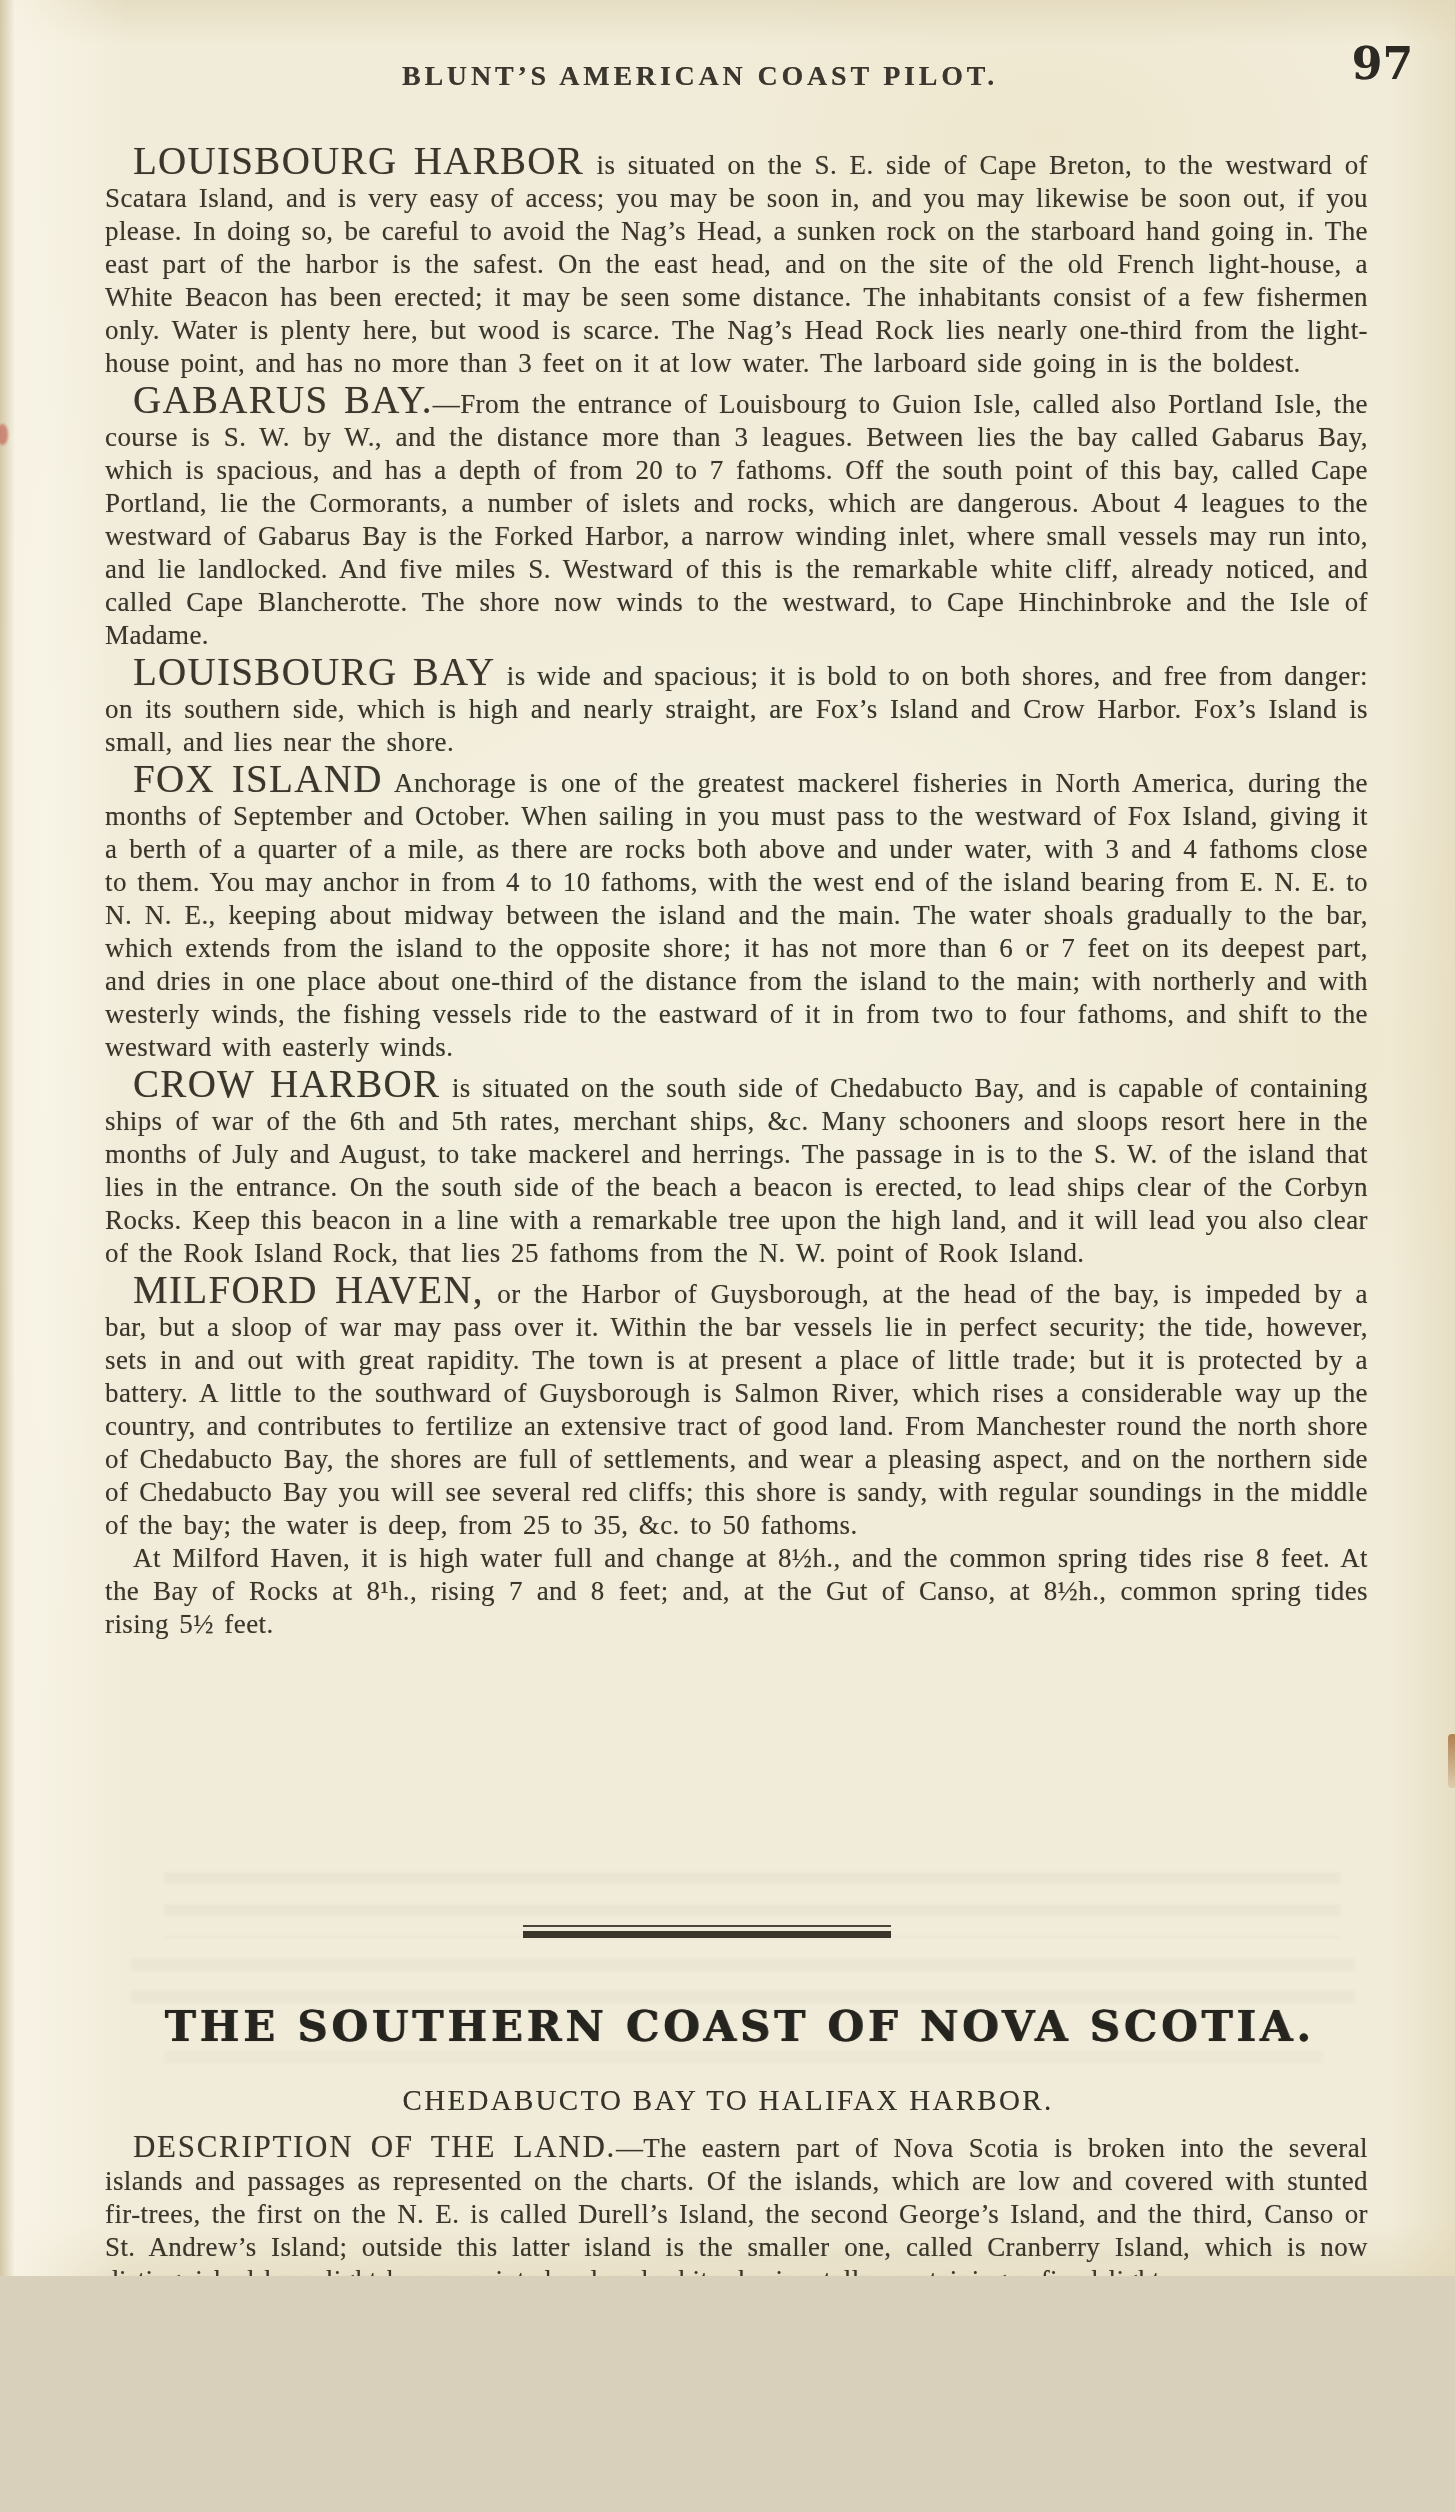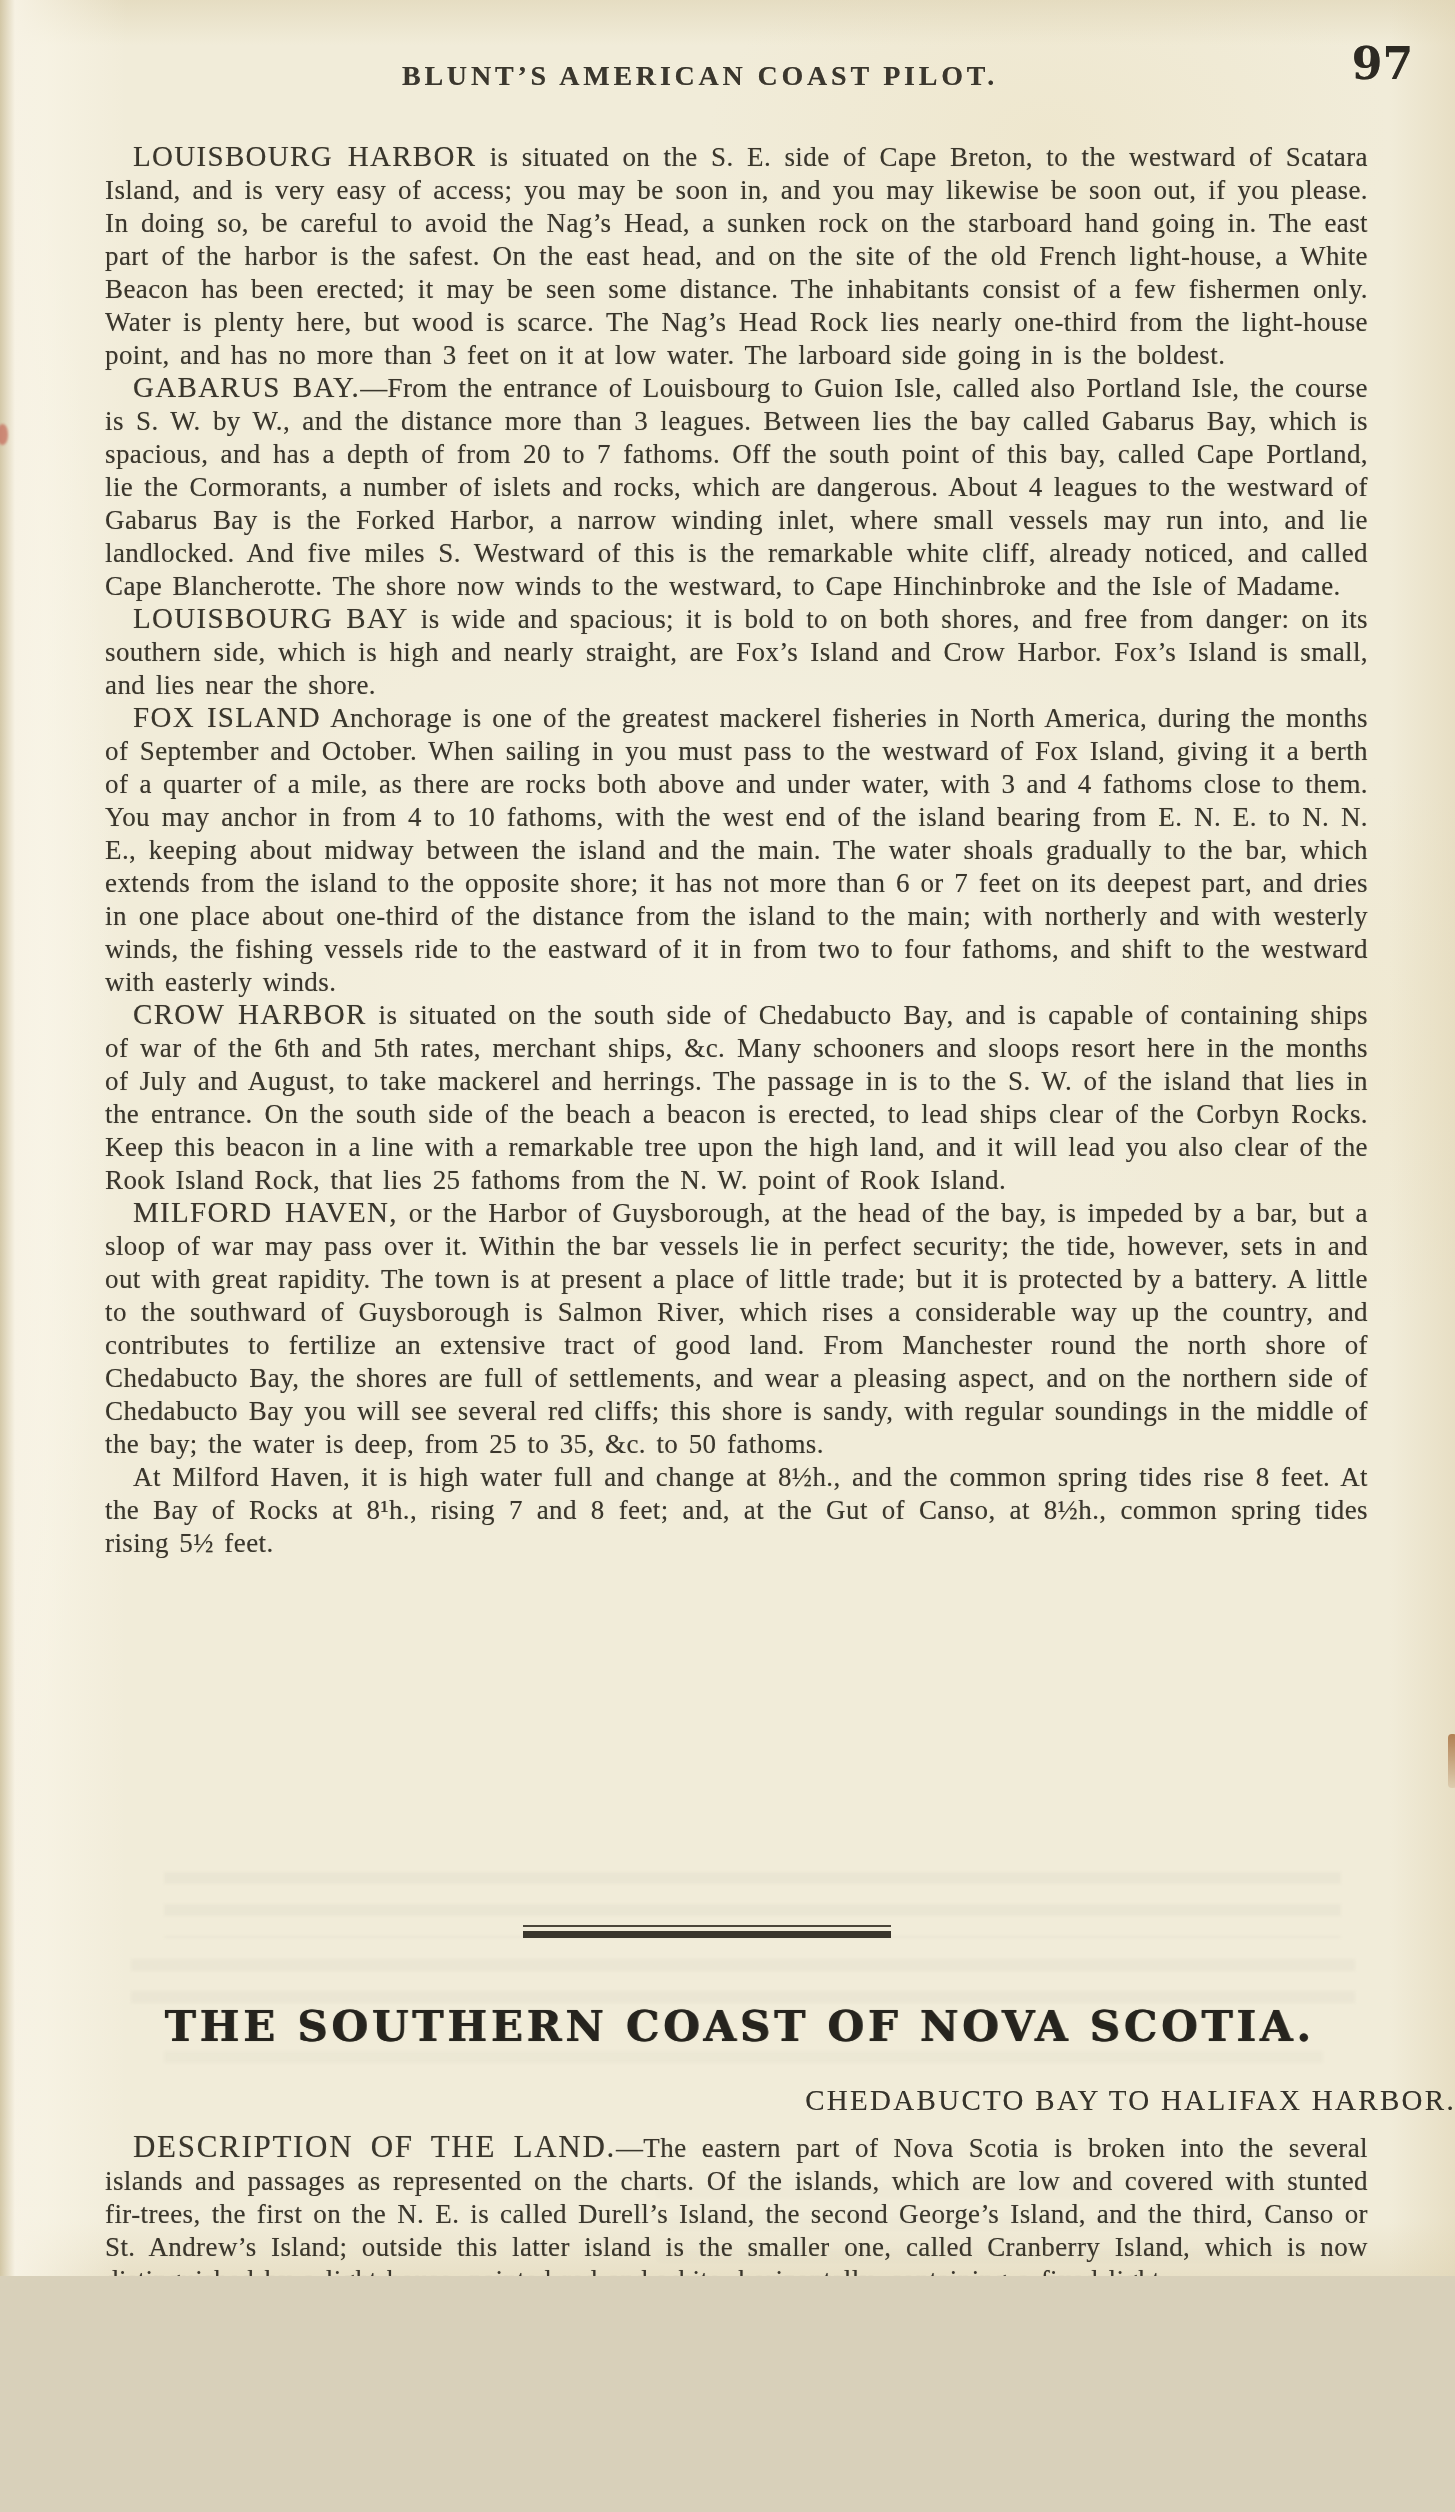--- a/index.html
+++ b/index.html
@@ -38,39 +38,39 @@
   }
   .para{
     margin:0;
     font-size:27px;line-height:33px;
     text-align:justify;
     text-indent:28px;
     letter-spacing:0.4px;word-spacing:3.3px;
     color:#3a362c;
     text-shadow:0 0 0.7px rgba(58,54,44,0.45);
   }
-  .lead{font-size:29px;letter-spacing:1.3px;line-height:1;}
+  .lead{font-size:39px;letter-spacing:1.3px;line-height:1;}
   .lead-lg{font-size:31px;letter-spacing:1.7px;}
   .divider{
     position:absolute;top:1925px;left:523px;width:368px;
   }
   .rule-thin{height:2.3px;background:#4b463a;}
   .rule-thick{height:6.6px;background:#3a362c;margin-top:4.2px;}
   .section-heading{
     position:absolute;top:2002px;left:0;right:0;
     text-align:center;
     font-family:"DejaVu Serif", serif;
     font-weight:bold;font-size:42px;letter-spacing:3.8px;
     color:#26241e;
     text-shadow:0.9px 0 0 rgba(38,36,30,0.75), 0 0 0.9px rgba(38,36,30,0.5);
     padding-left:23px;
   }
   .section-subheading{
     position:absolute;top:2084px;left:0;right:0;
-    text-align:right;
+    text-align:center;
     font-size:29px;letter-spacing:2.3px;
     color:#35322a;
     text-shadow:0 0 0.6px rgba(53,50,42,0.5);
   }
   .sec-para-1{position:absolute;top:2131px;left:105px;width:1263px;}
   .sec-para-2{position:absolute;top:2335px;left:105px;width:1263px;margin-left:27px;}
   .sig{
     position:absolute;top:2402px;left:0;right:0;
     text-align:center;font-size:26px;letter-spacing:0.9px;color:#4d493f;
   }

